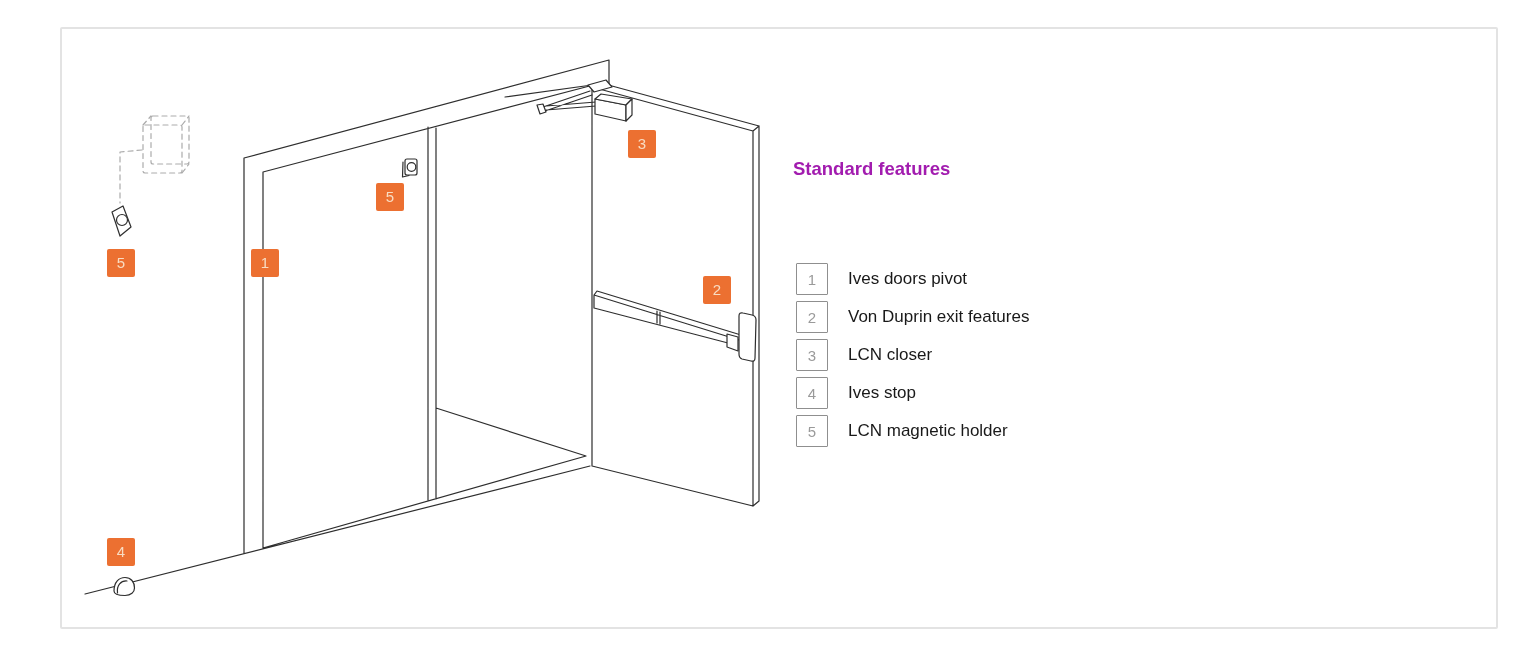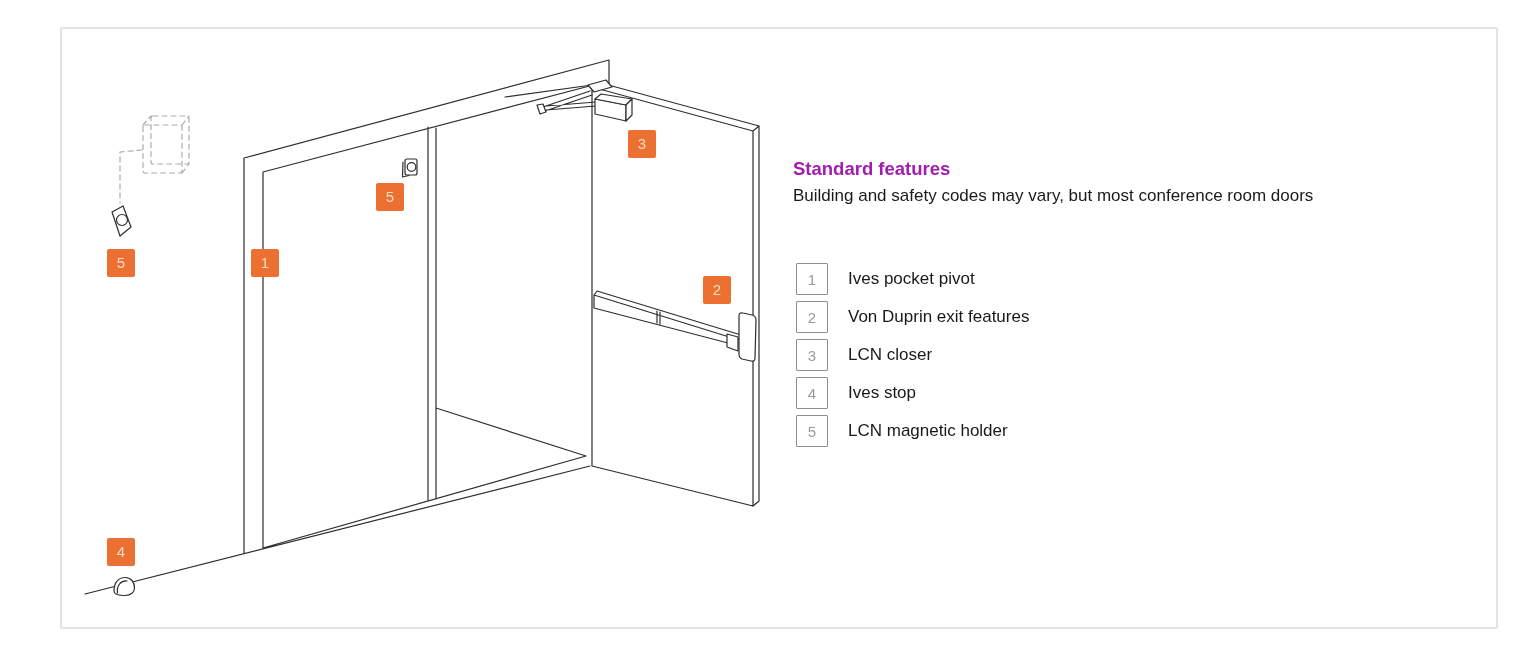--- a/index.html
+++ b/index.html
@@ -167,27 +167,26 @@
   <div class="badge" style="left:251px; top:249px;">1</div>
   <div class="badge" style="left:703px; top:276px;">2</div>
   <div class="badge" style="left:628px; top:130px;">3</div>
   <div class="badge" style="left:107px; top:538px;">4</div>
   <div class="badge" style="left:107px; top:249px;">5</div>
   <div class="badge" style="left:376px; top:183px;">5</div>
 
   <div class="legend-title">Standard features</div>
 
   <div class="legend-desc">
-    <div>Building and safety codes may vary, but most conference room doors</div>
   </div>
 
   <div class="legend-list">
     <div class="legend-row">
       <div class="num-box">1</div>
-      <div class="legend-label">Ives pocket pivot</div>
+      <div class="legend-label">Ives doors pivot</div>
     </div>
     <div class="legend-row">
       <div class="num-box">2</div>
       <div class="legend-label">Von Duprin exit features</div>
     </div>
     <div class="legend-row">
       <div class="num-box">3</div>
       <div class="legend-label">LCN closer</div>
     </div>
     <div class="legend-row">

